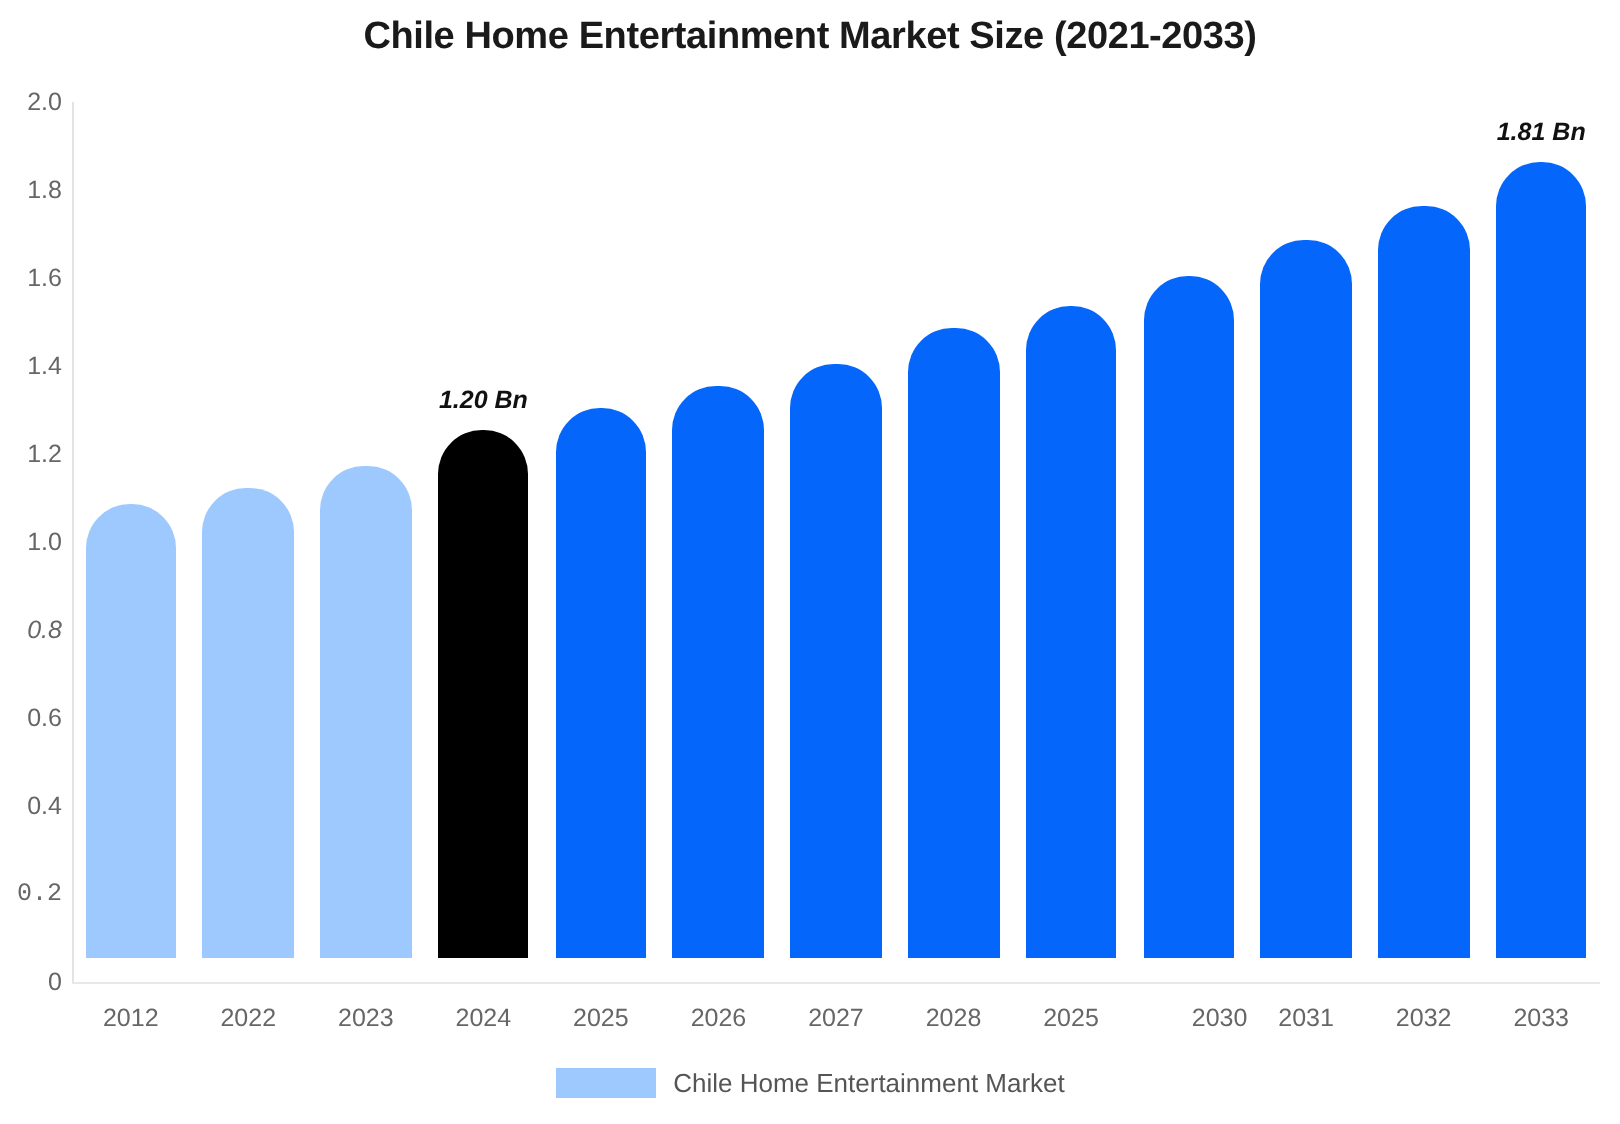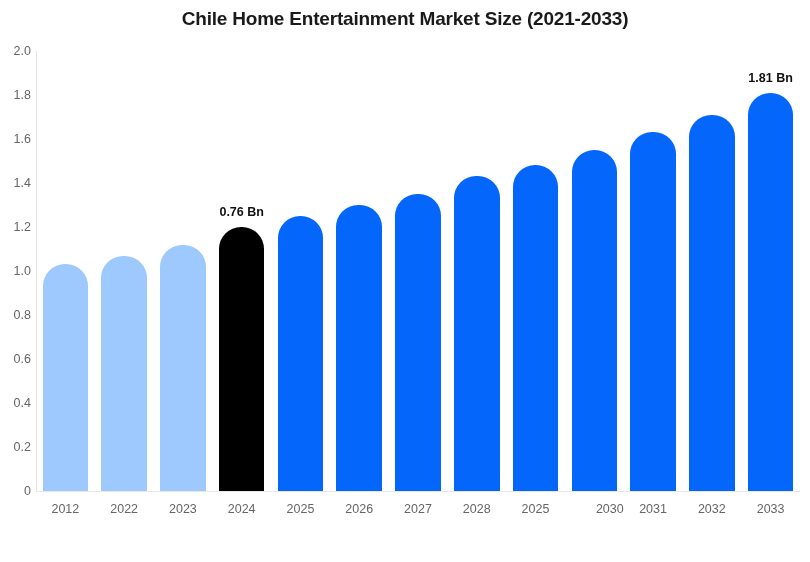--- a/index.html
+++ b/index.html
@@ -65,22 +65,23 @@
   }
   #y-axis-labels {
     position: absolute;
     left: 0;
     top: 0;
     width: 31px;
     height: 562px;
   }
   .bar-slot {
     position: absolute;
-    bottom: 0;
+    bottom: 12px;
     height: 440px;
+    font-style: italic;
   }
   .bar {
     position: absolute;
     bottom: 0;
     left: 0;
     width: 100%;
     border-radius: 22px 22px 0 0;
   }
   .bar-value-label {
     position: absolute;
@@ -119,24 +120,24 @@
 </style>
 </head>
 <body>
 
 <div id="chart-root">
 
   <div id="chart-title">Chile Home Entertainment Market Size (2021-2033)</div>
 
   <div id="y-axis-labels">
       <div class="y-tick-label" style="top: 491px;">0</div>
-      <div class="y-tick-label" style="top: 447px;">0.2</div>
+      <div class="y-tick-label" style="top: 447px; font-family: Liberation Mono, monospace;">0.2</div>
       <div class="y-tick-label" style="top: 403px;">0.4</div>
       <div class="y-tick-label" style="top: 359px; padding-left: 15px;">0.6</div>
-      <div class="y-tick-label" style="top: 315px;">0.8</div>
+      <div class="y-tick-label" style="top: 315px; font-style: italic;">0.8</div>
       <div class="y-tick-label" style="top: 271px; padding-left: 32px;">1.0</div>
       <div class="y-tick-label" style="top: 227px;">1.2</div>
       <div class="y-tick-label" style="top: 183px;">1.4</div>
       <div class="y-tick-label" style="top: 139px;">1.6</div>
       <div class="y-tick-label" style="top: 95px; text-align: right;">1.8</div>
       <div class="y-tick-label" style="top: 51px;">2.0</div>
     </div>
   <div id="y-axis-line"></div>
   <div id="x-axis-line"></div>
 
@@ -145,21 +146,21 @@
         <div class="bar" title="2021: 1.03" style="height: 226.6px; background: rgb(158, 201, 254);"></div>
       </div>
       <div class="bar-slot" style="left: 65.3808px; width: 45.5462px;">
         <div class="bar" title="2022: 1.07" style="height: 235.4px; background: rgb(158, 201, 254);"></div>
       </div>
       <div class="bar-slot" style="left: 124.15px; width: 45.5462px;">
         <div class="bar" title="2023: 1.12" style="height: 246.4px; background: rgb(158, 201, 254);"></div>
       </div>
       <div class="bar-slot" style="left: 182.919px; width: 45.5462px;">
         <div class="bar" title="2024: 1.2" style="height: 264px; background: rgb(0, 0, 0);"></div>
-        <div class="bar-value-label" style="bottom: 272px;">0.76 Bn</div>
+        <div class="bar-value-label" style="bottom: 272px;">1.20 Bn</div>
       </div>
       <div class="bar-slot" style="left: 241.688px; width: 45.5462px;">
         <div class="bar" title="2025: 1.25" style="height: 275px; background: rgb(5, 102, 251);"></div>
       </div>
       <div class="bar-slot" style="left: 300.458px; width: 45.5462px;">
         <div class="bar" title="2026: 1.3" style="height: 286px; background: rgb(5, 102, 251);"></div>
       </div>
       <div class="bar-slot" style="left: 359.227px; width: 45.5462px;">
         <div class="bar" title="2027: 1.35" style="height: 297px; background: rgb(5, 102, 251);"></div>
       </div>
@@ -193,14 +194,18 @@
       <div class="x-tick-label" style="left: 329.846px; width: 58.7692px;">2026</div>
       <div class="x-tick-label" style="left: 388.615px; width: 58.7692px;">2027</div>
       <div class="x-tick-label" style="left: 447.385px; width: 58.7692px;">2028</div>
       <div class="x-tick-label" style="left: 506.154px; width: 58.7692px;">2025</div>
       <div class="x-tick-label" style="left: 564.923px; width: 58.7692px; text-align: right;">2030</div>
       <div class="x-tick-label" style="left: 623.692px; width: 58.7692px;">2031</div>
       <div class="x-tick-label" style="left: 682.462px; width: 58.7692px;">2032</div>
       <div class="x-tick-label" style="left: 741.231px; width: 58.7692px;">2033</div>
     </div>
 
+  <div id="legend">
+    <div id="legend-swatch" style="background: rgb(158, 201, 254);"></div>
+    <div id="legend-label">Chile Home Entertainment Market</div>
+  </div>
 
 </div>
 
 </body></html>

